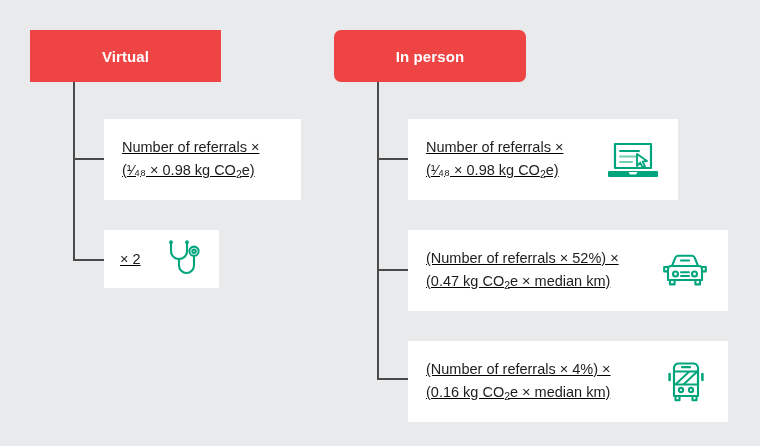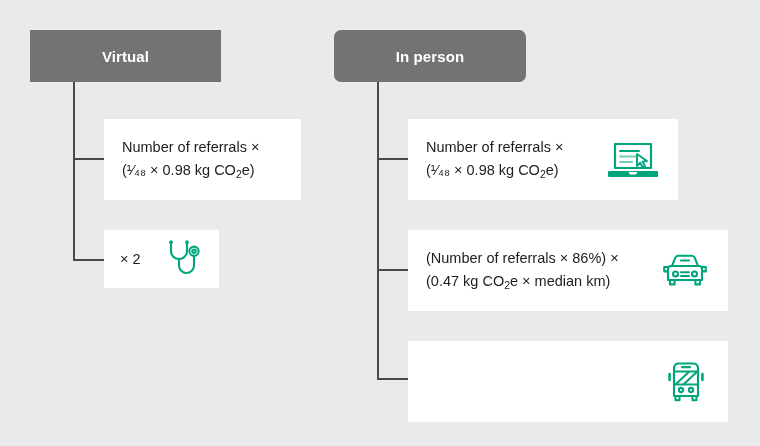--- a/index.html
+++ b/index.html
@@ -18,21 +18,21 @@
     position: absolute;
     left: 0;
     top: 0;
     width: 760px;
     height: 446px;
   }
 
   
   .header-box {
     position: absolute;
-    background: #737373;
+    background: #ef4444;
     color: #ffffff;
     font-size: 15px;
     font-weight: bold;
     display: flex;
     align-items: center;
     justify-content: center;
     letter-spacing: 0.1px;
   }
   #header-virtual   { left: 30px;  top: 30px; width: 191px; height: 52px; }
   #header-inperson  { left: 334px; top: 30px; width: 192px; height: 52px; border-radius: 7px; }
@@ -46,20 +46,21 @@
   .conn-h { height: 2px; }
 
   
   .card {
     position: absolute;
     background: #ffffff;
     box-sizing: border-box;
     display: flex;
     align-items: center;
     padding: 0 18px;
+    text-decoration: underline;
   }
   .card-text {
     font-size: 14.5px;
     line-height: 1.55;
     color: #1d1d1d;
     white-space: nowrap;
   }
   .card-text .ln { display: block; }
   sub { font-size: 0.72em; vertical-align: -0.28em; }
   .frac { font-size: 1em; }
@@ -140,41 +141,45 @@
         <line x1="14" y1="24" x2="26" y2="24" stroke="#6fcfb0" stroke-width="2"></line>
         <path d="M3 34 h48 v4 H3 Z" fill="#00a57d" stroke="#00a57d" stroke-width="2"></path>
         <path d="M22.5 34 h9 l-1.5 2.4 h-6 Z" fill="#ffffff" stroke="none"></path>
         <path d="M31 16 l0 12 3.2 -3.4 2.4 4.8 2.4 -1.2 -2.4 -4.6 4.4 -0.6 Z" fill="#ffffff" stroke="#00a57d" stroke-width="1.9"></path>
       </svg>
     </div>
   </div>
 
   <div class="card" id="card-p2">
     <div class="card-text">
-      <span class="ln">(Number of referrals × 86%) ×</span>
+      <span class="ln">(Number of referrals × 52%) ×</span>
       <span class="ln"><span>(0.47 kg CO</span><sub>2</sub><span>e × median km)</span></span>
     </div>
     <div class="icon-wrap">
       <svg width="50" height="44" viewBox="0 0 50 44" fill="none" stroke="#00a57d" stroke-width="2.1" stroke-linecap="round" stroke-linejoin="round">
         <path d="M12 17 l3.2 -8.2 a3.4 3.4 0 0 1 3.1 -2.1 h13.4 a3.4 3.4 0 0 1 3.1 2.1 L38 17"></path>
         <path d="M11 17 h28 a3 3 0 0 1 3 3 v11 H8 V20 a3 3 0 0 1 3 -3 Z"></path>
         <line x1="21" y1="11.5" x2="29" y2="11.5" stroke-width="2.2"></line>
         <path d="M8 18 H4.2 v4.4 H8"></path>
         <path d="M42 18 h3.8 v4.4 H42"></path>
         <circle cx="15.5" cy="25" r="2.5"></circle>
         <circle cx="34.5" cy="25" r="2.5"></circle>
         <line x1="21" y1="23.2" x2="29" y2="23.2" stroke-width="2"></line>
         <line x1="21" y1="27" x2="29" y2="27" stroke-width="2"></line>
         <path d="M10 31 v4.4 h4.6 V31"></path>
         <path d="M35.4 31 v4.4 H40 V31"></path>
       </svg>
     </div>
   </div>
 
   <div class="card" id="card-p3">
+    <div class="card-text">
+      <span class="ln">(Number of referrals × 4%) ×</span>
+      <span class="ln"><span>(0.16 kg CO</span><sub>2</sub><span>e × median km)</span></span>
+    </div>
     <div class="icon-wrap">
       <svg width="48" height="48" viewBox="0 0 48 48" fill="none" stroke="#00a57d" stroke-width="2.1" stroke-linecap="round" stroke-linejoin="round">
         <path d="M12 9.5 a5 5 0 0 1 5 -4 h14 a5 5 0 0 1 5 4 V38 H12 Z"></path>
         <line x1="20" y1="9.2" x2="28" y2="9.2" stroke-width="2.2"></line>
         <path d="M12 13.5 h24 v13 H12 Z"></path>
         <line x1="14" y1="26" x2="27" y2="13.8" stroke-width="2"></line>
         <line x1="22" y1="26" x2="35" y2="13.8" stroke-width="2"></line>
         <circle cx="19" cy="32" r="2.1"></circle>
         <circle cx="29" cy="32" r="2.1"></circle>
         <path d="M13.5 38 v4.2 h4 V38"></path>

